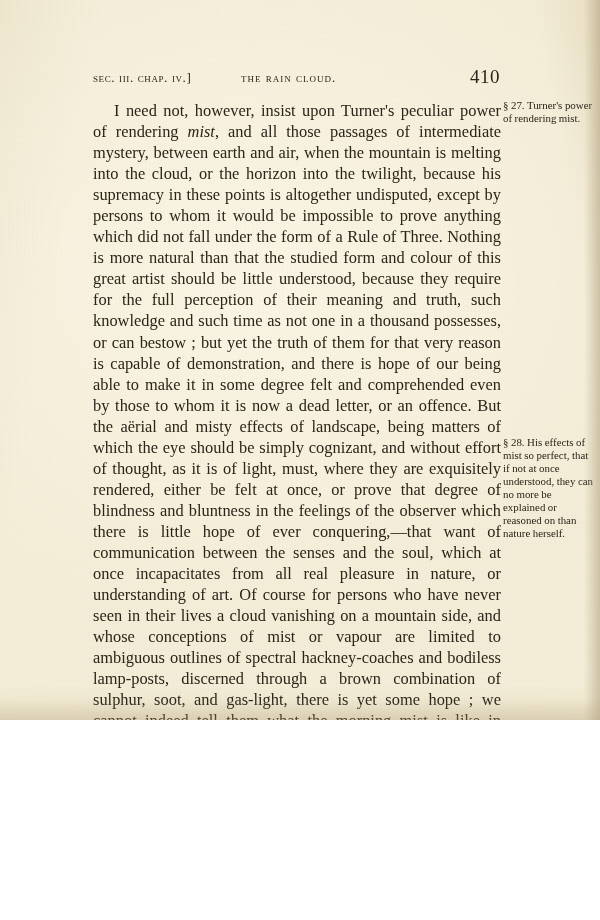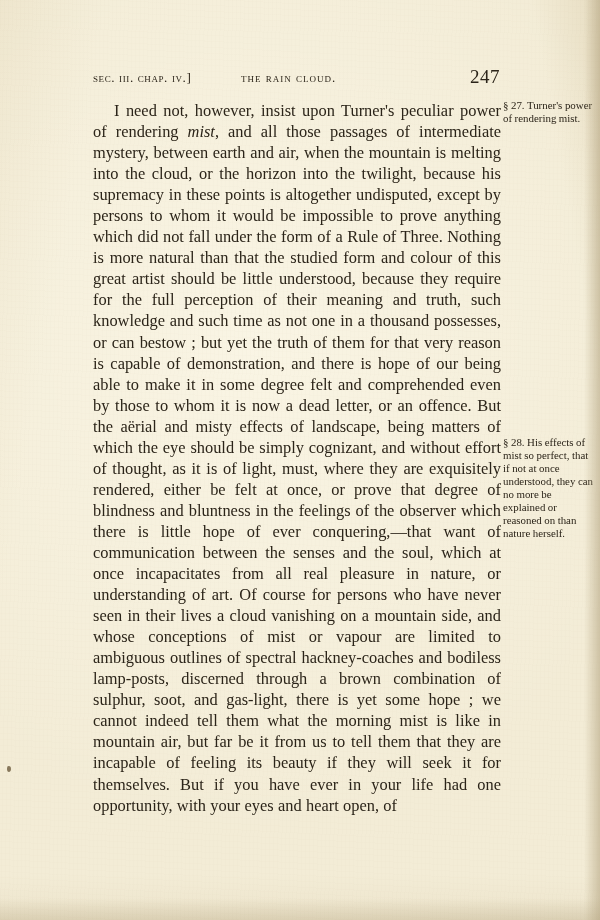--- a/index.html
+++ b/index.html
@@ -5,21 +5,21 @@
 <style>
   html, body {
     margin: 0;
     padding: 0;
     background: #ffffff;
   }
 
   #page {
     position: relative;
     width: 600px;
-    height: 920px;
+    height: 720px;
     overflow: hidden;
     background: #f3ecd6;
     background-image:
       radial-gradient(ellipse 115% 85% at 42% 38%, rgba(255,252,240,0.55) 0%, rgba(255,252,240,0.0) 62%),
       linear-gradient(100deg, rgba(225,212,180,0.30) 0%, rgba(225,212,180,0.0) 14%),
       linear-gradient(260deg, rgba(214,200,166,0.42) 0%, rgba(214,200,166,0.0) 9%),
       linear-gradient(0deg, rgba(214,200,166,0.22) 0%, rgba(214,200,166,0.0) 5%);
     font-family: "Liberation Serif", "DejaVu Serif", serif;
     color: #2b2419;
     -webkit-font-smoothing: antialiased;
@@ -142,21 +142,21 @@
 </head>
 <body>
 
 <div id="page">
 
   <div id="paper-grain"></div>
 
   <div id="running-head">
     <span class="rh-sec">SEC. III. CHAP. IV.]</span>
     <span class="rh-title">THE RAIN CLOUD.</span>
-    <span class="rh-folio">247</span>
+    <span class="rh-folio">410</span>
   </div>
 
   <div id="body-column">
     <p class="para"><span>I need not, however, insist upon Turner's peculiar power of rendering </span><em>mist</em><span>, and all those passages of intermediate mystery, between earth and air, when the mountain is melting into the cloud, or the horizon into the twilight, because his supremacy in these points is altogether undisputed, except by persons to whom it would be impossible to prove anything which did not fall under the form of a Rule of Three.  Nothing is more natural than that the studied form and colour of this great artist should be little understood, because they require for the full perception of their meaning and truth, such knowledge and such time as not one in a thousand possesses, or can bestow ; but yet the truth of them for that very reason is capable of demonstration, and there is hope of our being able to make it in some degree felt and comprehended even by those to whom it is now a dead letter, or an offence.  But the aërial and misty effects of landscape, being matters of which the eye should be simply cognizant, and without effort of thought, as it is of light, must, where they are exquisitely rendered, either be felt at once, or prove that degree of blindness and bluntness in the feelings of the observer which there is little hope of ever conquering,—that want of communication between the senses and the soul, which at once incapacitates from all real pleasure in nature, or understanding of art.  Of course for persons who have never seen in their lives a cloud vanishing on a mountain side, and whose conceptions of mist or vapour are limited to ambiguous outlines of spectral hackney-coaches and bodiless lamp-posts, discerned through a brown combination of sulphur, soot, and gas-light, there is yet some hope ; we cannot indeed tell them what the morning mist is like in mountain air, but far be it from us to tell them that they are incapable of feeling its beauty if they will seek it for themselves.  But if you have ever in your life had one opportunity, with your eyes and heart open, of</span></p>
   </div>
 
   <div class="margin-note" id="margin-note-27">§ 27. Turner's power of rendering mist.</div>
 
   <div class="margin-note" id="margin-note-28">§ 28. His effects of mist so perfect, that if not at once understood, they can no more be explained or reasoned on than nature herself.</div>
 

